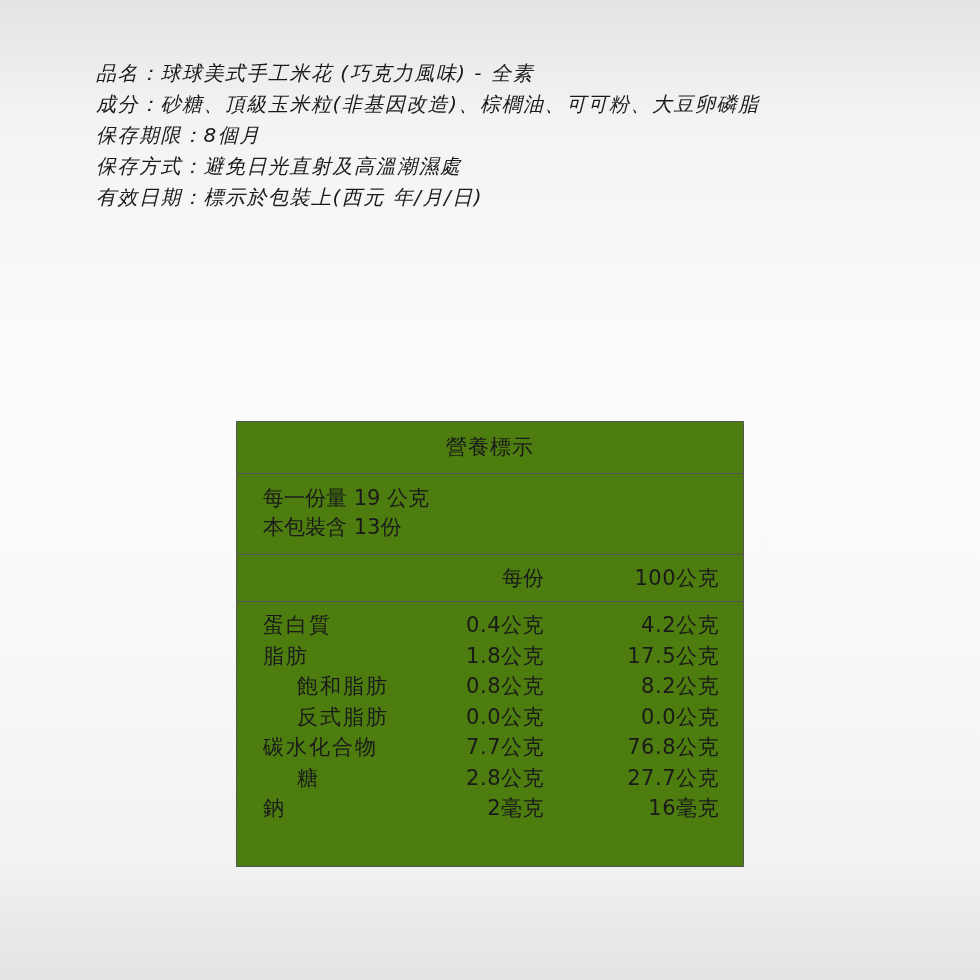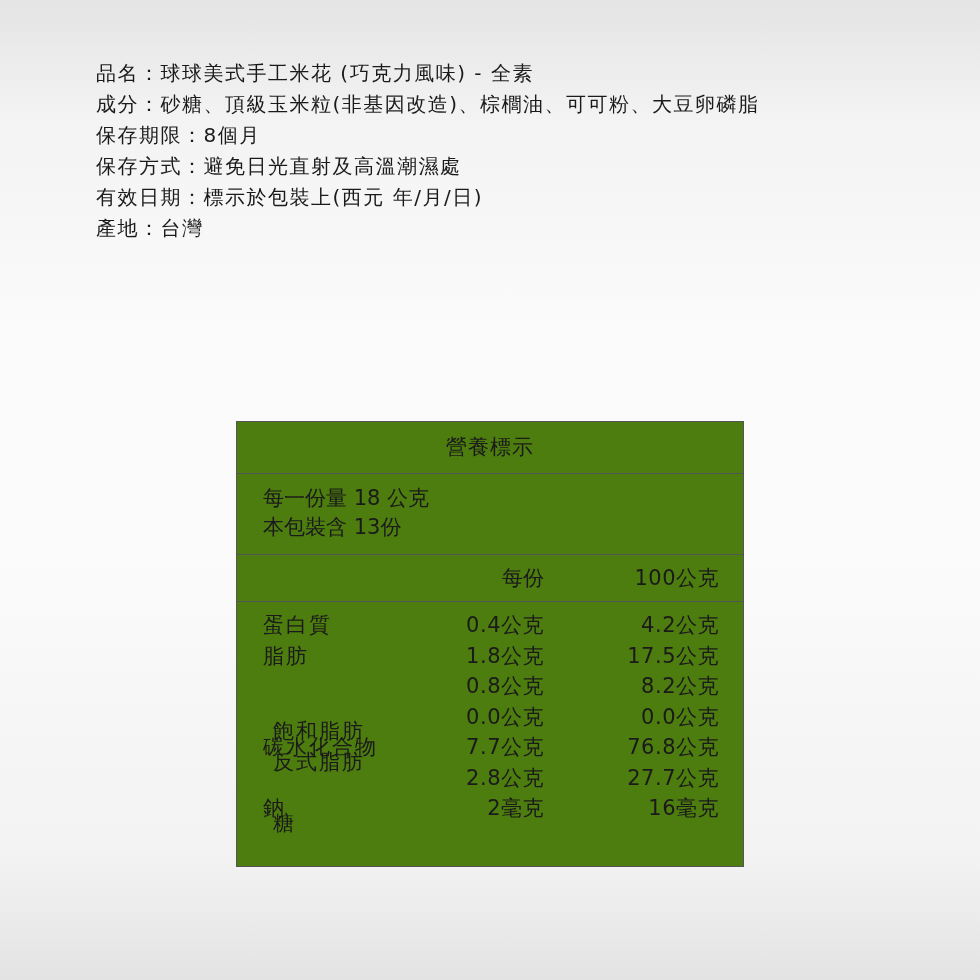--- a/index.html
+++ b/index.html
@@ -3,54 +3,53 @@
 <meta charset="utf-8">
 <style>
   html, body { margin: 0; padding: 0; }
   body {
     width: 980px; height: 980px; overflow: hidden; position: relative;
     background: linear-gradient(to bottom, #e4e4e4 0%, #f3f3f3 12%, #fbfbfb 35%, #fafafa 60%, #f2f2f2 88%, #e3e3e3 100%);
     font-family: "DejaVu Sans", "Liberation Sans", sans-serif;
     color: #1a1a1a;
   }
   .info { position: absolute; left: 96px; top: 58px; }
-  .info-line { height: 31px; line-height: 31px; font-size: 20px; letter-spacing: 1.5px; white-space: nowrap; }
+  .info-line { height: 31px; line-height: 31px; font-size: 20px; letter-spacing: 1.5px; white-space: nowrap; font-style: italic; }
   .table {
     position: absolute; left: 236px; top: 421px; width: 508px; height: 446px;
     border: 1.5px solid #555; background: #4d7c0f; box-sizing: border-box;
   }
   .t-title { height: 51px; line-height: 51px; text-align: center; font-size: 21px; border-bottom: 1.5px solid #555; letter-spacing: 1px; }
   .t-serving { height: 81px; border-bottom: 1.5px solid #555; padding: 10px 0 0 26px; box-sizing: border-box; font-size: 21px; }
   .t-serving div { height: 29px; line-height: 29px; }
   .t-head { height: 46px; border-bottom: 1.5px solid #555; position: relative; font-size: 21px; }
   .col1 { position: absolute; right: 199px; text-align: right; white-space: nowrap; }
   .col2 { position: absolute; right: 24px; text-align: right; white-space: nowrap; }
   .t-head span { top: 9px; text-align: center; }
   .t-body { padding-top: 8px; }
   .row { position: relative; height: 30.5px; line-height: 30.5px; font-size: 21px; }
   .row .name { position: absolute; left: 26px; white-space: nowrap; letter-spacing: 2px; }
-  .row .name.indent { left: 36px; margin-top: 45px; }
+  .row .name.indent { left: 60px; }
   .num { font-family: "DejaVu Sans", sans-serif; letter-spacing: 0.5px; }
 </style>
 </head>
 <body>
 
 <div class="info">
   <div class="info-line"><span>品名</span><span>：</span><span>球球美式手工米花 (巧克力風味) - 全素</span></div>
   <div class="info-line"><span>成分</span><span>：</span><span>砂糖、頂級玉米粒(非基因改造)、棕櫚油、可可粉、大豆卵磷脂</span></div>
   <div class="info-line"><span>保存期限</span><span>：</span><span>8個月</span></div>
   <div class="info-line"><span>保存方式</span><span>：</span><span>避免日光直射及高溫潮濕處</span></div>
   <div class="info-line"><span>有效日期</span><span>：</span><span>標示於包裝上(西元 年/月/日)</span></div>
-  <div class="info-line"><span>產地</span><span>：</span><span>台灣</span></div>
 </div>
 
 <div class="table">
   <div class="t-title">營養標示</div>
   <div class="t-serving">
-    <div>每一份量 18 公克</div>
+    <div>每一份量 19 公克</div>
     <div>本包裝含 13份</div>
   </div>
   <div class="t-head">
     <span class="col1">每份</span>
     <span class="col2 num">100公克</span>
   </div>
   <div class="t-body">
     <div class="row">
       <span class="name">蛋白質</span>
       <span class="col1 num">0.4公克</span>

